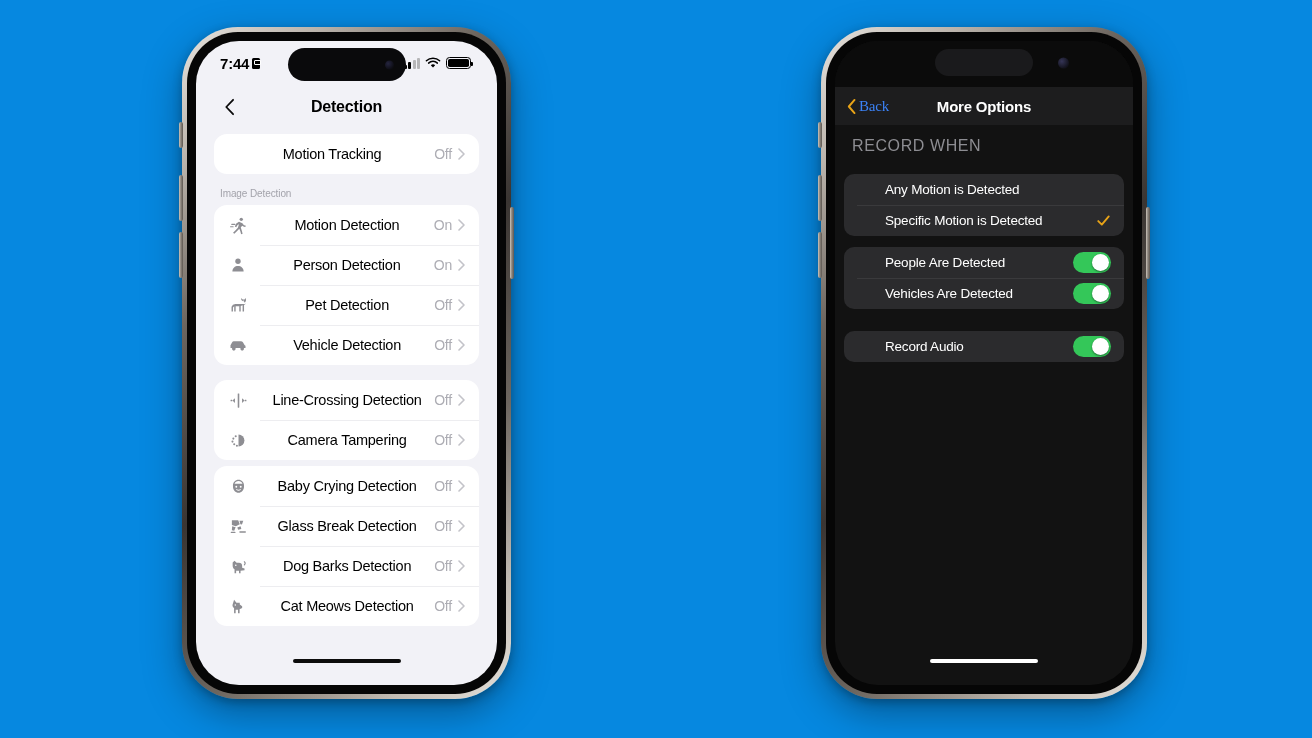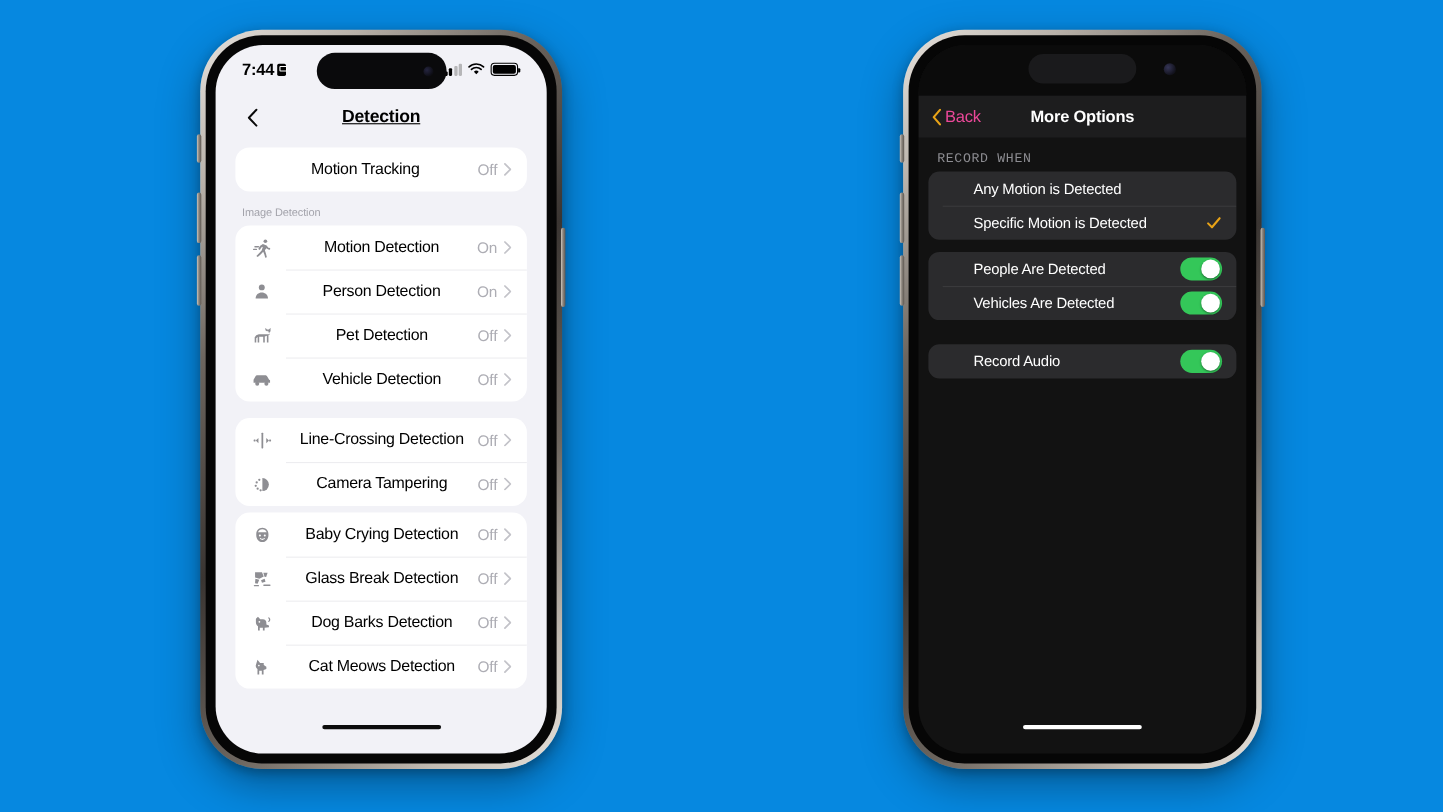--- a/index.html
+++ b/index.html
@@ -90,21 +90,21 @@
     width: 118px; height: 33px; border-radius: 20px; background: #0a0a0c;
   }
   .island::after {
     content:""; position:absolute; right:12px; top:50%; transform: translateY(-50%);
     width: 9px; height: 9px; border-radius: 50%;
     background: radial-gradient(circle at 35% 35%, #252540, #0d0d14 70%);
   }
 
   .navbar {
     height: 44px; flex: none; position: relative;
-    display: flex; align-items: center; justify-content: center; text-decoration: underline;
+    display: flex; align-items: center; justify-content: center;
   }
   .nav-title { font-size: 16px; font-weight: bold; color: #000; letter-spacing: -0.2px; }
   .nav-back {
     position: absolute; left: 22px; top: 50%; transform: translateY(-50%);
     width: 22px; height: 28px; display:flex; align-items:center; justify-content:center;
     cursor: pointer;
   }
 
   .list-body {
     flex: 1; overflow: hidden; padding: 0 18px;
@@ -158,22 +158,22 @@
   }
   .dark-nav-title { font-size: 15px; font-weight: bold; color:#fff; letter-spacing:-0.2px; }
   .dark-back {
     position:absolute; left: 12px; top:50%; transform: translateY(-50%);
     display:flex; align-items:center; gap:3px; cursor:pointer;
   }
   .dark-back-lb { font-size: 15px; letter-spacing:-0.2px; }
 
   .dark-body { flex:1; padding: 0 9px; overflow:hidden; }
   .dark-group-head {
-    font-size: 12px; color:#8d8d92; letter-spacing: 0.6px;
-    padding: 12px 8px 5px 8px; text-transform: uppercase; font-family: Liberation Mono, monospace;
+    font-size: 16px; color:#8d8d92; letter-spacing: 0.6px;
+    padding: 12px 8px 19px 8px; text-transform: uppercase;
   }
   .dcard { background:#2b2b2d; border-radius: 10px; overflow:hidden; margin-bottom: 11px; }
   .drow {
     height: 31px; display:flex; align-items:center; padding: 0 13px;
     position: relative; cursor: pointer;
   }
   .drow + .drow::before {
     content:""; position:absolute; left: 13px; right:0; top:0; height:1px; background:#3a3a3c;
   }
   .drow-lb { font-size: 13.5px; color:#fff; letter-spacing:-0.2px; flex:1;margin-left:28px; }
@@ -422,21 +422,21 @@
 
       <div class="dark-status">
         <div class="island-dim"></div>
       </div>
 
       <div class="dark-nav">
         <div class="dark-back">
           <svg width="9" height="16" viewBox="0 0 10 18">
               <path d="M8.4 1.6 L2 9 L8.4 16.4" stroke="#e8a317" stroke-width="2.2" fill="none" stroke-linecap="round" stroke-linejoin="round"></path>
             </svg>
-          <span class="dark-back-lb" style="color:#ec4899;">Back</span>
+          <span class="dark-back-lb" style="color:#3b82f6;font-family:Liberation Serif, serif;">Back</span>
         </div>
         <div class="dark-nav-title">More Options</div>
       </div>
 
       <div class="dark-body">
 
         <div class="dark-group-head">RECORD WHEN</div>
         <div class="dcard">
           <div class="drow">
             <span class="drow-lb">Any Motion is Detected</span>

